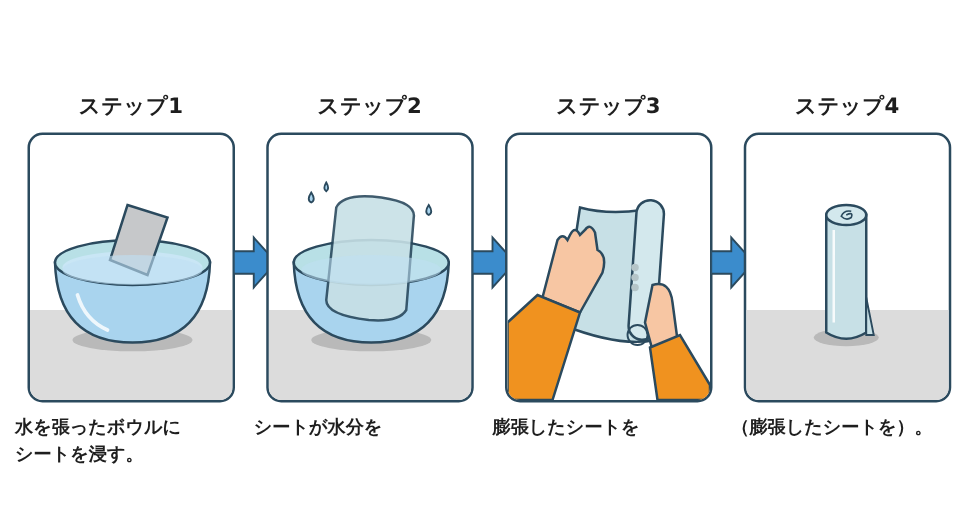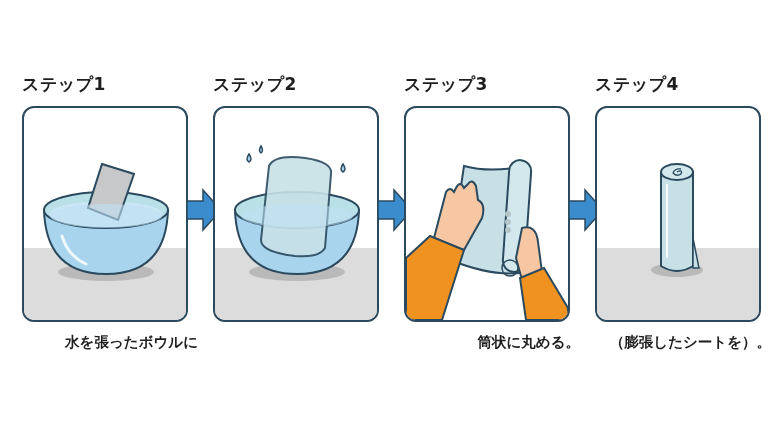--- a/index.html
+++ b/index.html
@@ -5,31 +5,31 @@
   html, body { margin: 0; padding: 0; }
   body {
     width: 780px; height: 425px; background: #ffffff; position: relative; overflow: hidden;
     font-family: "DejaVu Sans", "Liberation Sans", sans-serif;
   }
   .step {
     position: absolute; top: 0; width: 166px;
   }
   .step-title {
     position: absolute; top: 73px; left: 0; width: 100%;
-    font-weight: bold; font-size: 17px; color: #1e1e1e;
+    text-align: center; font-weight: bold; font-size: 17px; color: #1e1e1e;
     letter-spacing: 0.5px;
   }
   .panel {
     position: absolute; top: 106px; left: 0; width: 162px; height: 212px;
     border: 2px solid #2b4a5e; border-radius: 12px; overflow: hidden; background: #ffffff;
   }
   .panel svg { position: absolute; left: 0; top: 0; }
   .caption {
     position: absolute; top: 331px; left: -10px; width: 186px;
-    text-align: right; font-weight: bold; font-size: 14.5px; line-height: 22px; color: #1e1e1e;
+    text-align: left; font-weight: bold; font-size: 14.5px; line-height: 22px; color: #1e1e1e;
   }
   .arrow { position: absolute; top: 188px; width: 36px; height: 44px; }
 </style>
 </head>
 <body>
 
 <div class="step" style="left:22px;">
   <div class="step-title">ステップ1</div>
   <div class="panel">
     <svg width="162" height="212" viewBox="0 0 162 212">
@@ -38,20 +38,21 @@
       <path d="M20 102 Q22 166 82 166 Q142 166 144 102 Z" fill="#a9d4ee" stroke="#2b4a5e" stroke-width="2"></path>
       <ellipse cx="82" cy="102" rx="62" ry="18" fill="#b8e0e6" stroke="#2b4a5e" stroke-width="2"></ellipse>
       <ellipse cx="82" cy="106" rx="56" ry="13" fill="#c9e6f5"></ellipse>
       <polygon points="78,56 110,66 94,112 64,100" fill="#c6c8ca" stroke="#2b4a5e" stroke-width="2"></polygon>
       <ellipse cx="82" cy="108" rx="56" ry="12" fill="#bfe0f3" opacity="0.6"></ellipse>
       <path d="M38 128 Q44 148 62 156" stroke="#ffffff" stroke-width="3" fill="none" stroke-linecap="round" opacity="0.8"></path>
     </svg>
   </div>
   <div class="caption">
     <div>水を張ったボウルに</div>
+    <div>シートを浸す。</div>
   </div>
 </div>
 
 <svg class="arrow" style="left:187px;" viewBox="0 0 36 44">
   <polygon points="0,13 16,13 16,2 34,22 16,42 16,31 0,31" fill="#3b8ccc" stroke="#2b4a5e" stroke-width="1.5"></polygon>
 </svg>
 
 <div class="step" style="left:213px;">
   <div class="step-title">ステップ2</div>
   <div class="panel">
@@ -61,20 +62,21 @@
       <path d="M20 102 Q22 166 82 166 Q142 166 144 102 Z" fill="#a9d4ee" stroke="#2b4a5e" stroke-width="2"></path>
       <ellipse cx="82" cy="102" rx="62" ry="18" fill="#b8e0e6" stroke="#2b4a5e" stroke-width="2"></ellipse>
       <path d="M54 58 Q60 46 90 50 Q118 54 116 66 L110 140 Q104 150 80 148 Q46 144 46 132 Z" fill="#c7e0e6" stroke="#2b4a5e" stroke-width="2" opacity="0.9"></path>
       <ellipse cx="82" cy="108" rx="56" ry="12" fill="#bfe0f3" opacity="0.55"></ellipse>
       <path d="M34 46 q-4 6 0 8 q4 -2 0 -8z" fill="#a9d4ee" stroke="#2b4a5e" stroke-width="1.5"></path>
       <path d="M46 38 q-3 5 0 7 q3 -2 0 -7z" fill="#a9d4ee" stroke="#2b4a5e" stroke-width="1.5"></path>
       <path d="M128 56 q-4 6 0 8 q4 -2 0 -8z" fill="#a9d4ee" stroke="#2b4a5e" stroke-width="1.5"></path>
     </svg>
   </div>
   <div class="caption">
+    <div>シートが水分を</div>
   </div>
 </div>
 
 <svg class="arrow" style="left:378px;" viewBox="0 0 36 44">
   <polygon points="0,13 16,13 16,2 34,22 16,42 16,31 0,31" fill="#3b8ccc" stroke="#2b4a5e" stroke-width="1.5"></polygon>
 </svg>
 
 <div class="step" style="left:404px;">
   <div class="step-title">ステップ3</div>
   <div class="panel">
@@ -85,21 +87,21 @@
       <circle cx="102" cy="106" r="3" fill="#b5c5c8"></circle>
       <circle cx="102" cy="114" r="3" fill="#b5c5c8"></circle>
       <circle cx="102" cy="122" r="3" fill="#b5c5c8"></circle>
       <path d="M28 130 L40 84 Q44 78 48 84 L50 80 Q54 72 58 80 L62 76 Q66 70 70 78 L72 92 Q80 96 76 110 L58 142 Z" fill="#f7c6a3" stroke="#2b4a5e" stroke-width="2"></path>
       <path d="M0 150 L24 128 L58 142 L36 212 L0 212 Z" fill="#f0921f" stroke="#2b4a5e" stroke-width="2"></path>
       <path d="M116 120 Q130 116 132 134 L136 164 L116 172 L110 150 Z" fill="#f7c6a3" stroke="#2b4a5e" stroke-width="2"></path>
       <path d="M114 170 L138 160 L162 200 L162 212 L120 212 Z" fill="#f0921f" stroke="#2b4a5e" stroke-width="2"></path>
     </svg>
   </div>
   <div class="caption">
-    <div>筒状に丸める。</div>
+    <div>膨張したシートを</div>
   </div>
 </div>
 
 <svg class="arrow" style="left:569px;" viewBox="0 0 36 44">
   <polygon points="0,13 16,13 16,2 34,22 16,42 16,31 0,31" fill="#3b8ccc" stroke="#2b4a5e" stroke-width="1.5"></polygon>
 </svg>
 
 <div class="step" style="left:595px;">
   <div class="step-title">ステップ4</div>
   <div class="panel">

